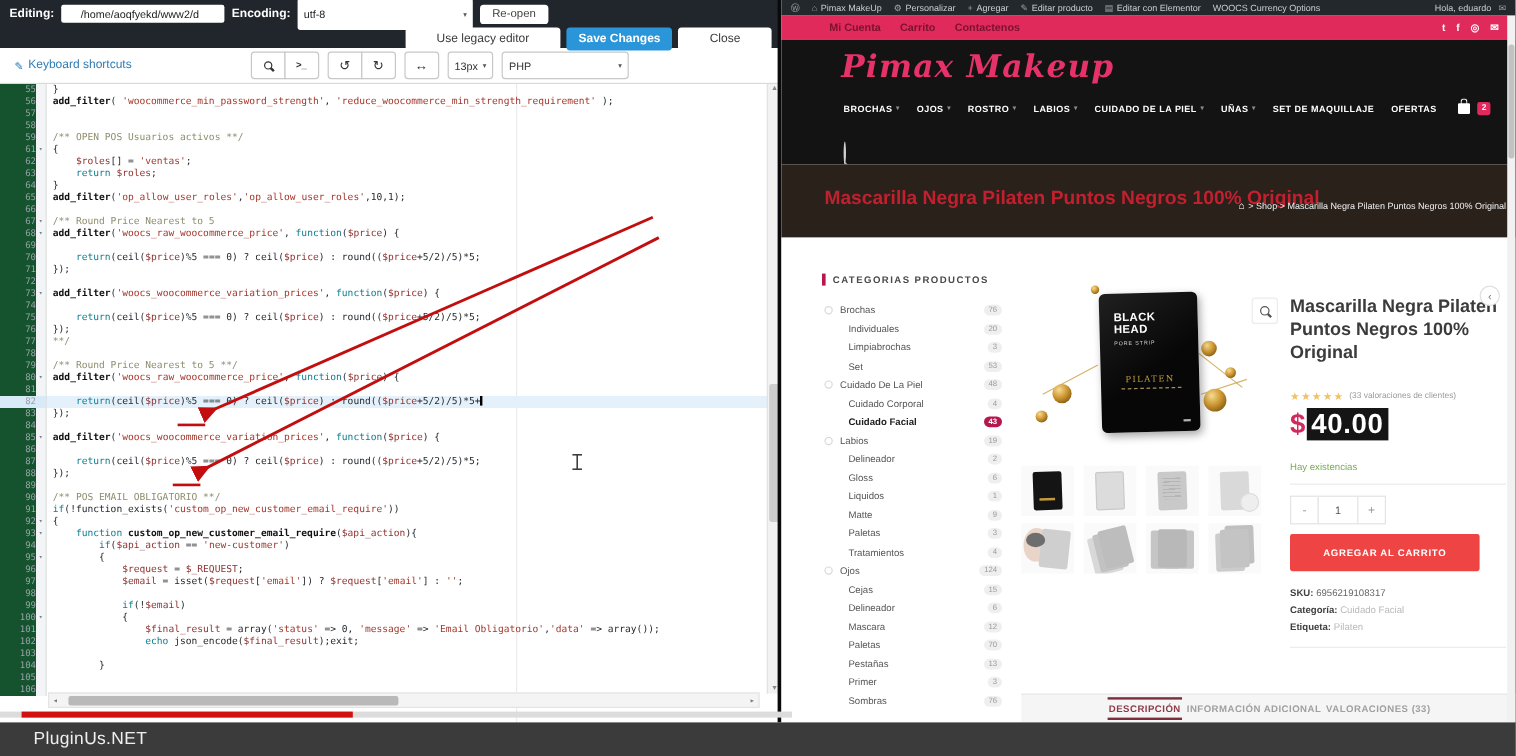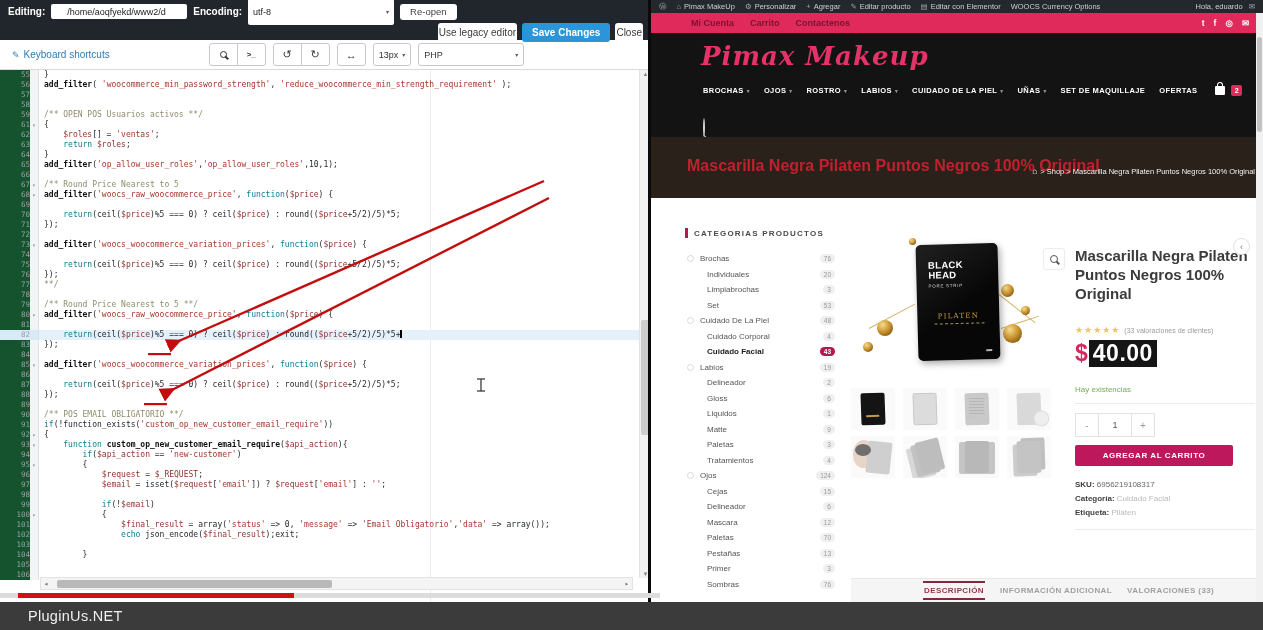--- a/index.html
+++ b/index.html
@@ -9,21 +9,21 @@
   
   .editor{position:absolute;left:0;top:0;width:651px;height:602px;background:#fff}
   .ed-header{height:40px;background:#20262c;padding:3px 8px}
   .ed-row1{display:flex;align-items:center;gap:6px;height:17px}
   .ed-label{color:#fff;font-weight:bold;font-size:10px;white-space:nowrap}
   .ed-input{width:136px;height:15px;background:#fff;border:0;border-radius:2px;font-size:9px;padding:0 16px;color:#222;font-family:"Liberation Sans",sans-serif}
   .ed-select{width:146px;height:25px;background:#fff;border-radius:2px;font-size:9px;display:flex;align-items:center;justify-content:space-between;padding:13px 5px;color:#222}
   .dd-car{font-size:6px;color:#555}
   .btn-reopen{height:16px;background:#fff;border-radius:3px;font-size:9.5px;color:#444;display:flex;align-items:center;padding:0 10px}
   .ed-row2{display:flex;justify-content:flex-end;align-items:center;gap:5px;margin-top:3px}
-  .btn-white{background:#fff;color:#3a3a3a;font-size:10px;height:19px;padding:0 1px;border-radius:3px;display:flex;align-items:center;white-space:nowrap}
+  .btn-white{background:#fff;color:#3a3a3a;font-size:10px;height:19px;padding:0 26px;border-radius:3px;display:flex;align-items:center;white-space:nowrap}
   .btn-primary{background:#2b95d9;color:#fff;font-weight:bold;font-size:10px;height:19px;padding:0 10px;border-radius:3px;display:flex;align-items:center}
   .ed-toolbar{height:30px;background:#fff;border-bottom:1px solid #dadada;display:flex;align-items:center;padding:0 12px}
   .kb{display:flex;gap:4px;color:#2f7cb4;font-size:10px;align-items:center}
   .kb-ico{font-size:9px}
   .tb-wrap{display:flex;margin-left:92px;align-items:center}
   .tb-group{display:flex;margin-left:7px}
   .tb-btn{min-width:29px;height:23px;border:1px solid #c8c8c8;background:#fff;display:flex;align-items:center;justify-content:center;font-size:11px;color:#333;margin-left:-1px}
   .tb-group .tb-btn:first-child{border-radius:3px 0 0 3px;margin-left:0}
   .tb-group .tb-btn:last-child{border-radius:0 3px 3px 0}
   .tb-group .tb-btn:only-child{border-radius:3px}
@@ -130,26 +130,26 @@
   .rate-txt{font-size:7px;color:#9b9b9b}
   .p-price{margin-top:5px;display:flex;align-items:flex-start}
   .cur{color:#d02a5e;font-size:23px;font-weight:bold;margin-right:1px;line-height:26px}
   .amt{background:#151515;color:#fff;font-size:23px;font-weight:bold;padding:0 4px;line-height:27px;letter-spacing:.5px}
   .stock{font-size:8px;color:#79ab53;margin-top:18px}
   .sep{border:0;border-top:1px solid #ececec;margin:9px 0}
   .qty{display:flex}
   .qty-btn{width:24px;height:24px;border:1px solid #e3e3e3;display:flex;align-items:center;justify-content:center;color:#9a9a9a;font-size:10px;background:#fff}
   .qty-val{width:34px;height:24px;border:1px solid #e3e3e3;margin-left:-1px;display:flex;align-items:center;justify-content:center;color:#555;font-size:9px;background:#fff}
   .qty .qty-btn:last-child{margin-left:-1px}
-  .atc{margin-top:8px;width:158px;height:21px;background:#be185d;color:#fff;font-size:8px;font-weight:bold;letter-spacing:.6px;display:flex;align-items:center;justify-content:center;border-radius:2px}
+  .atc{margin-top:8px;width:158px;height:31px;background:#ef4444;color:#fff;font-size:8px;font-weight:bold;letter-spacing:.6px;display:flex;align-items:center;justify-content:center;border-radius:2px}
   .meta{margin-top:12px;font-size:8px;line-height:14px}
   .meta b{color:#3f3f3f}
   .v-sku{color:#666}.v-dim{color:#b9b9b9}
   
-  .tabs{position:absolute;left:200px;right:0;top:578px;height:24px;background:#f5f5f5;border-top:1px solid #e8e8e8;display:flex;gap:15px;align-items:center;padding-left:72px}
+  .tabs{position:absolute;left:200px;right:0;top:578px;height:24px;background:#f5f5f5;border-top:1px solid #e8e8e8;display:flex;gap:4px;align-items:center;padding-left:72px}
   .tab{font-size:8px;font-weight:bold;letter-spacing:.4px;color:#a0a0a0;white-space:nowrap}
   .tab.active{color:#8e3b47;border-top:2px solid #7d2c3c;border-bottom:2px solid #7d2c3c;padding:3px 1px}
   .ssb{position:absolute;right:0;top:13px;width:7px;bottom:0;background:#f1f1f1}
   .ssb-thumb{position:absolute;top:24px;left:1px;right:1px;height:95px;background:#c2c2c2;border-radius:3px}
 
   
   .progress{position:absolute;left:0;top:593px;width:660px;height:5px;background:#dcdcdc;z-index:60}
   .progress-fill{height:100%;width:276px;margin-left:18px;background:#d21010}
   .wm{position:absolute;left:0;top:602px;width:1263px;height:28px;background:#3b3b3b;color:#efefef;display:flex;align-items:center;padding-left:28px;font-size:14.5px;letter-spacing:.3px;z-index:70}
 </style>

